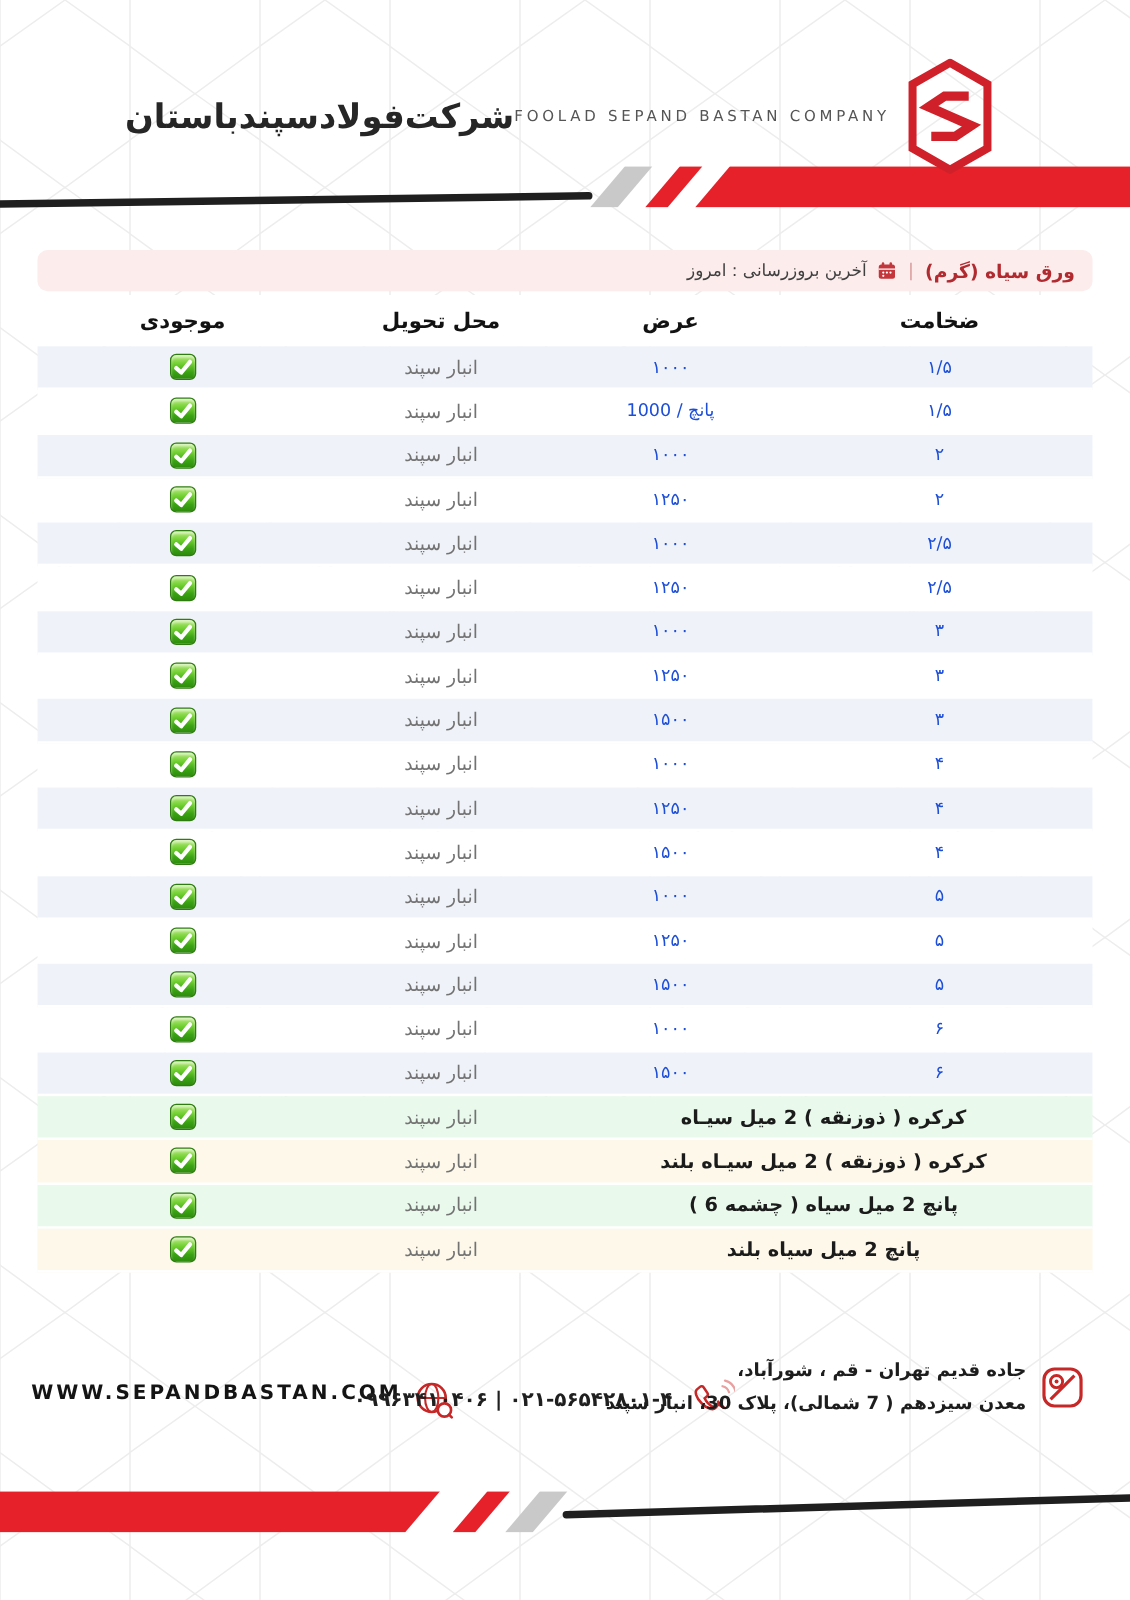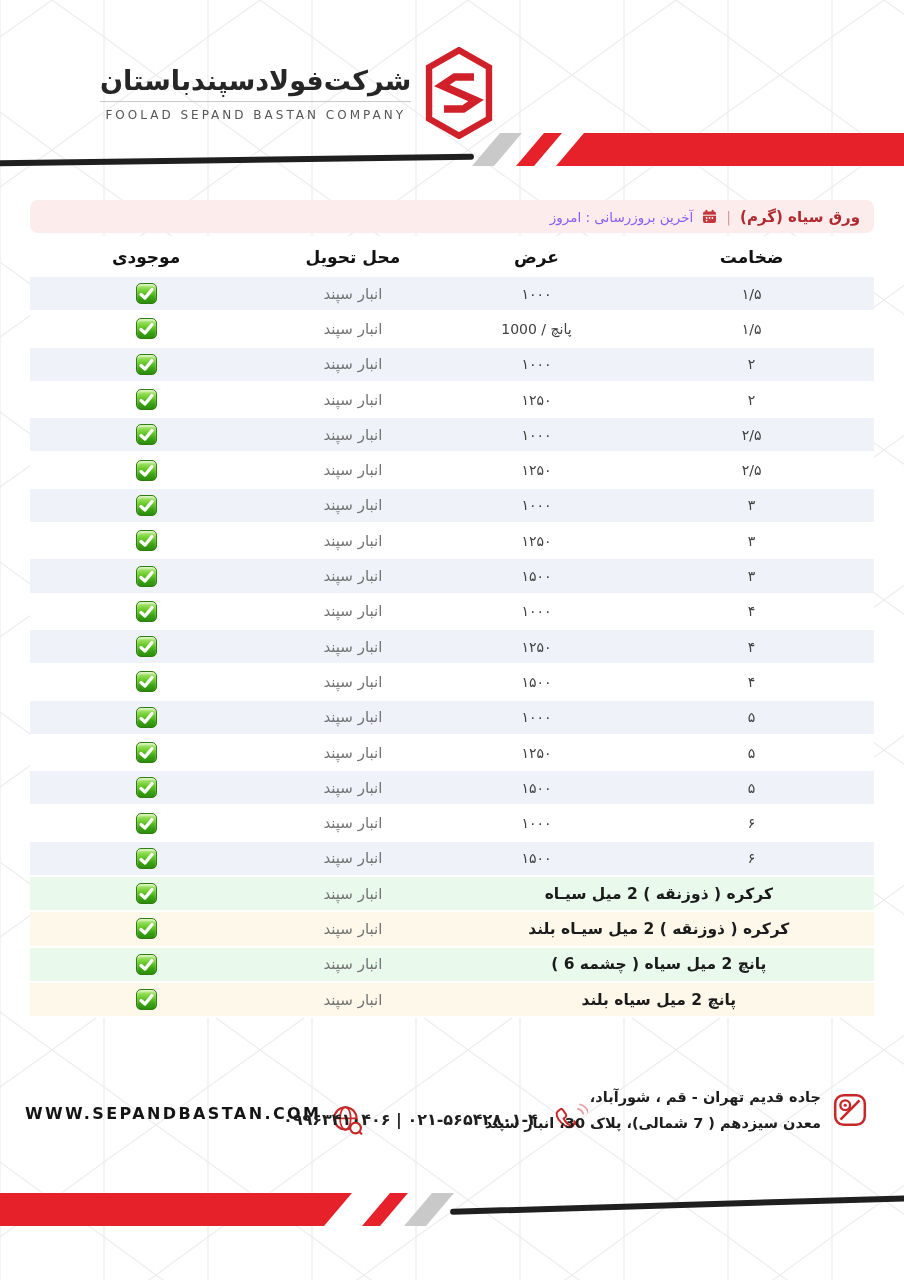--- a/index.html
+++ b/index.html
@@ -4,21 +4,21 @@
 <style>
   html,body{margin:0;padding:0;}
   body{
     width:904px;height:1280px;position:relative;overflow:hidden;background:#ffffff;
     font-family:"DejaVu Sans", sans-serif;
   }
   .bg-svg{position:absolute;left:0;top:0;z-index:0;}
 
   
   .header-logo{position:absolute;top:47px;left:100px;display:flex;align-items:center;gap:10px;z-index:2;}
-  .logo-textcol{display:flex;flex-direction:column;align-items:center;}
+  .logo-textcol{display:flex;flex-direction:row;align-items:center;}
   .fa-name{font-size:27px;font-weight:bold;color:#262626;direction:rtl;white-space:nowrap;}
   .logo-divider{width:100%;height:1px;background:#c9c9c9;margin:5px 0 6px;}
   .en-name{font-size:12px;letter-spacing:3px;color:#555;white-space:nowrap;}
 
   
   .band{position:absolute;left:0;width:904px;height:33px;z-index:1;}
   .band-top{top:133px;}
   .band-bottom{top:1193px;}
   .blackline{position:absolute;height:6px;background:#1f1f1f;border-radius:3px;}
   .band-top .blackline{left:-6px;top:24px;width:480px;transform:rotate(-0.8deg);}
@@ -31,30 +31,30 @@
   .band-top .redband{left:556px;width:352px;background:#e62129;clip-path:polygon(28px 0,100% 0,100% 100%,0 100%);}
   .band-bottom .redband{left:-4px;width:356px;background:#e62129;clip-path:polygon(0 0,100% 0,calc(100% - 28px) 100%,0 100%);}
   .band-bottom .red-stripe{left:362px;}
   .band-bottom .gray-stripe{left:404px;}
 
   
   .sheet-table{position:absolute;left:30px;top:200px;width:844px;z-index:2;direction:rtl;}
   .title-bar{height:33px;background:#fcecec;border-radius:8px;display:flex;align-items:center;padding:0 14px;gap:9px;box-sizing:border-box;}
   .t-title{font-weight:bold;font-size:15px;color:#b02a30;}
   .t-sep{color:#d89a9a;font-size:14px;}
-  .t-update{color:#8b5cf6;font-size:13.5px;}
+  .t-update{color:#404040;font-size:13.5px;}
   .cal-wrap{display:flex;align-items:center;}
   .head-row{margin-top:3px;height:41px;background:#fff;display:grid;grid-template-columns:29% 22% 21.5% 27.5%;align-items:center;text-align:center;font-weight:bold;font-size:17px;color:#121212;}
   .row{height:33.3px;display:grid;grid-template-columns:29% 22% 21.5% 27.5%;align-items:center;text-align:center;border-bottom:2px solid #ffffff;}
   .row.light{background:#eff3f9;}
   .row.white{background:#ffffff;}
   .row.green{background:#e9f9ec;}
   .row.cream{background:#fdf8ea;}
   .cell{display:flex;align-items:center;justify-content:center;}
-  .cell.thickness,.cell.width{font-size:14px;color:#404040;}
+  .cell.thickness,.cell.width{font-size:14px;color:#1d4ed8;}
   .cell.delivery{font-size:15px;color:#737373;}
   .cell.name{grid-column:1 / 3;font-weight:bold;font-size:15.5px;color:#1b1b1b;}
   .check{width:19px;height:19px;border-radius:5px;border:1px solid #2f7d10;
     background:linear-gradient(180deg,#b9ea80 0%,#6fcf2f 38%,#3ba313 72%,#2d8c0c 100%);
     box-shadow:inset 0 2px 2px rgba(255,255,255,.55);display:flex;align-items:center;justify-content:center;}
 
   
   .footer{position:absolute;left:0;top:1080px;width:904px;height:90px;z-index:2;}
   .site{position:absolute;left:25px;top:24px;display:flex;align-items:flex-start;gap:10px;}
   .site-text{font-weight:bold;font-size:16px;letter-spacing:2.4px;color:#141414;white-space:nowrap;}

